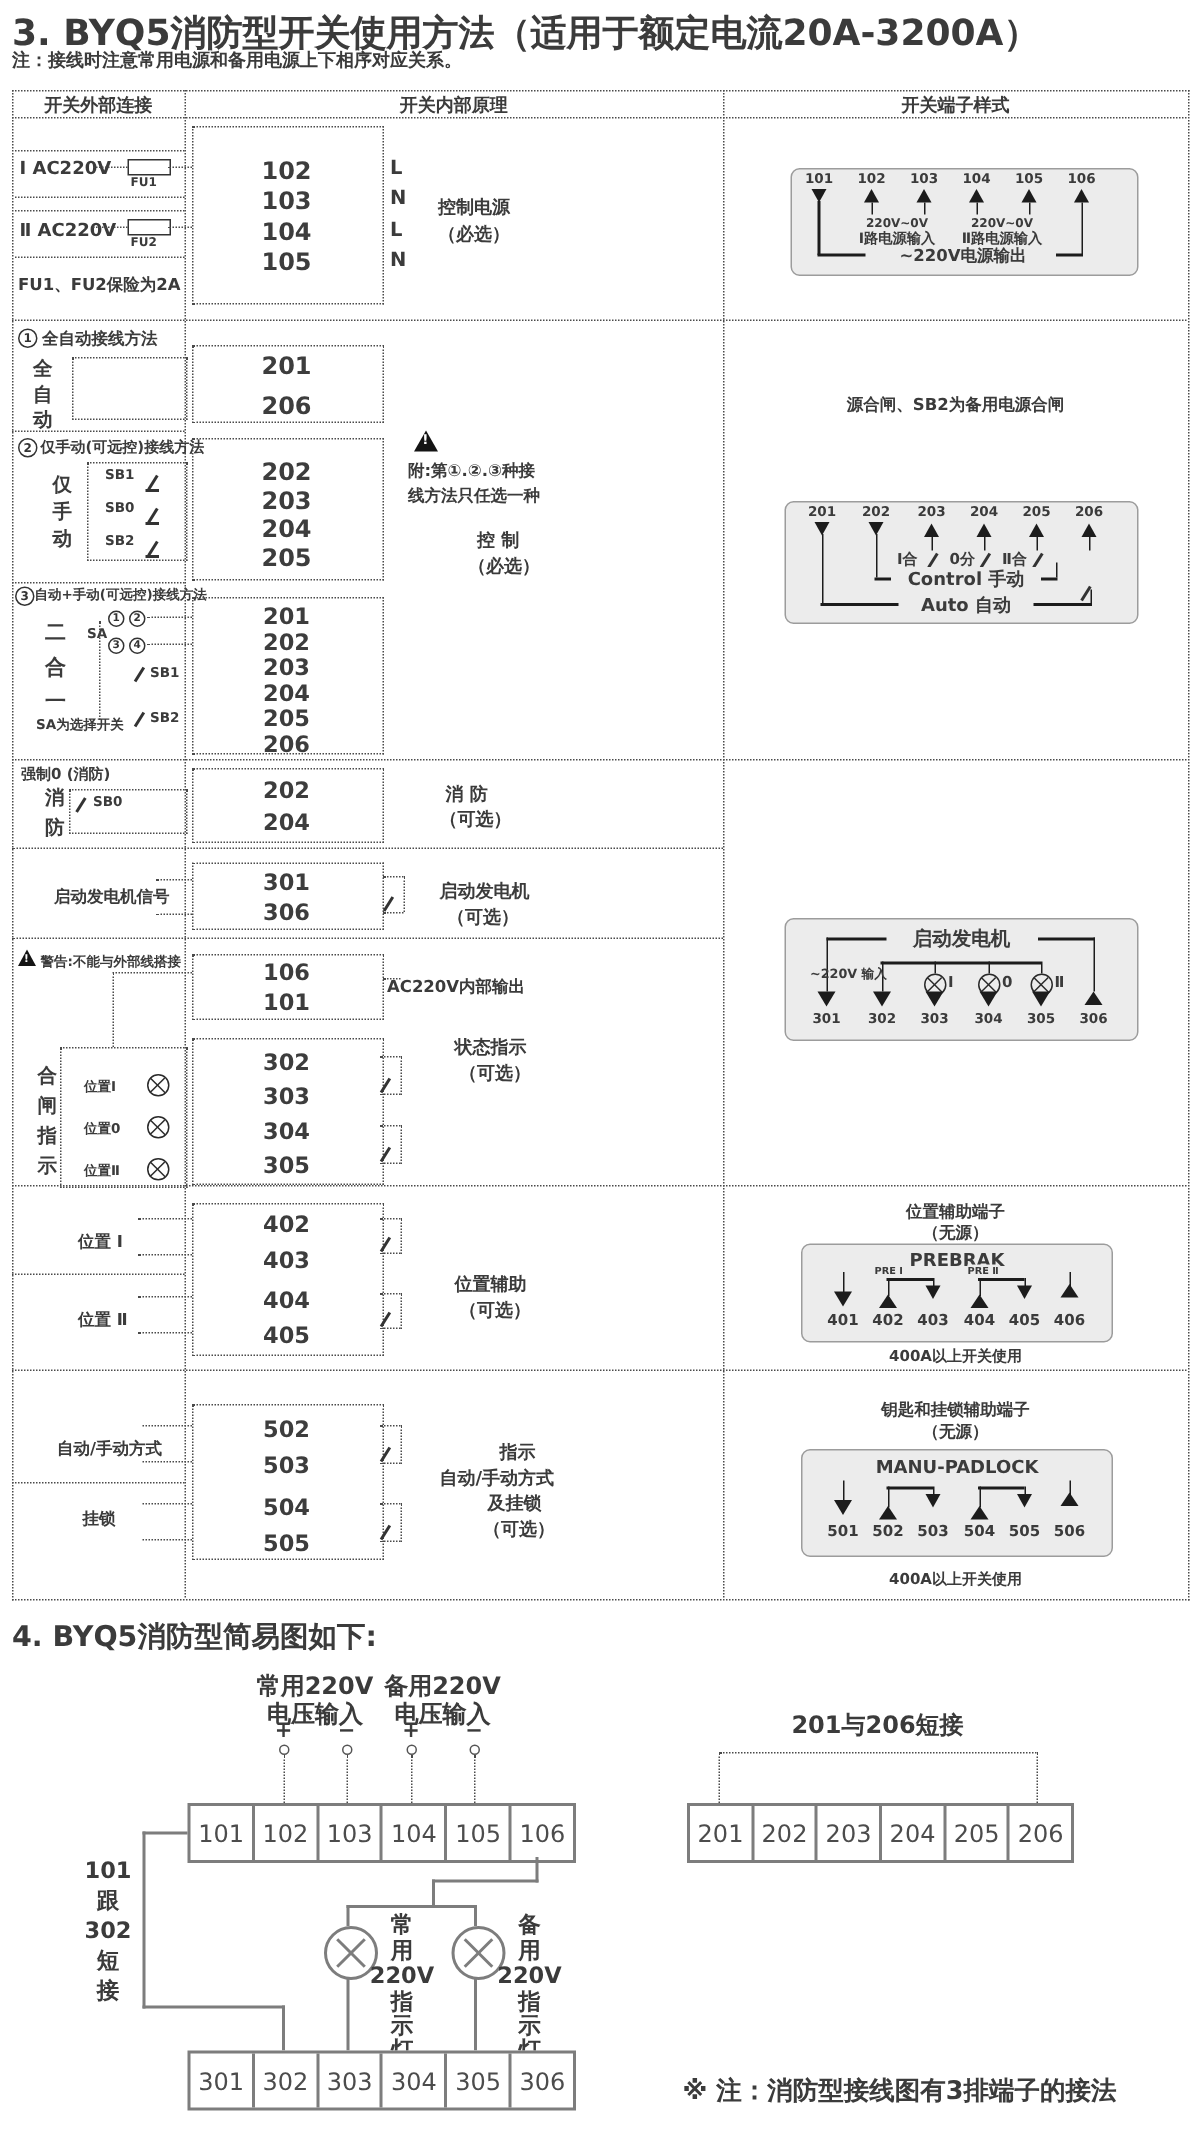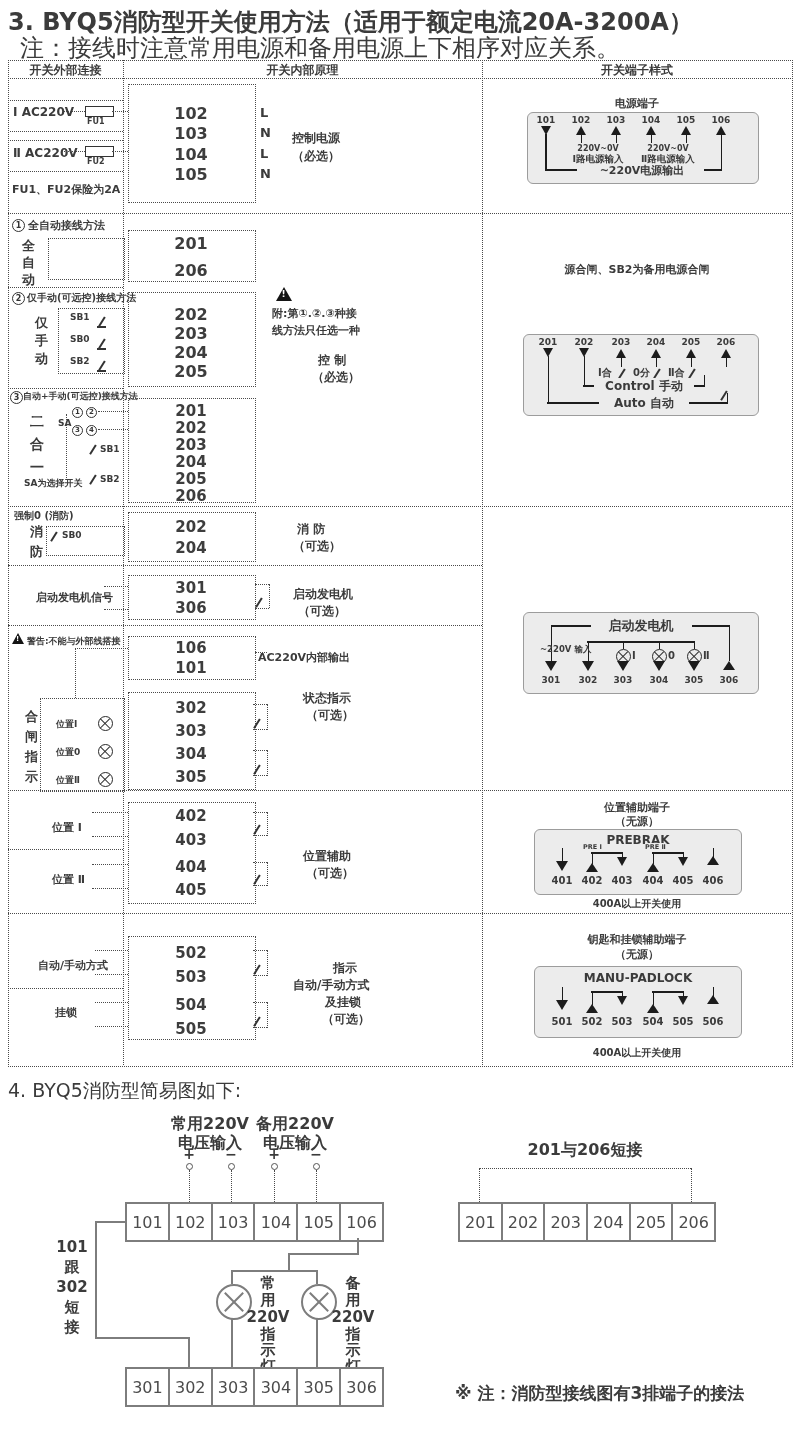--- a/index.html
+++ b/index.html
@@ -57,21 +57,21 @@
   .n16{position:absolute;width:126px;text-align:center;font-size:16px;font-weight:bold;color:#3d3d3d}
   .n15{position:absolute;width:126px;text-align:center;font-size:15px;font-weight:bold;color:#3d3d3d}
   .c3t{position:absolute;left:482px;width:310px;text-align:center;font-weight:bold}
 </style>
 </head>
 <body>
 
 <div id="root">
 
   <div class="abs b nw" style="left:8px;top:6px;font-size:24px;font-weight:600">3. BYQ5消防型开关使用方法（适用于额定电流20A-3200A）</div>
-  <div class="abs b nw" style="left:20px;top:32px;font-size:24px;font-weight:400">注：接线时注意常用电源和备用电源上下相序对应关系。</div>
+  <div class="abs b nw" style="left:8px;top:32px;font-size:12px;font-weight:700">注：接线时注意常用电源和备用电源上下相序对应关系。</div>
 
   <div class="dbox" style="left:8px;top:60px;width:783px;height:1005px"></div>
   <div class="dv" style="left:123px;top:60px;height:1005px"></div>
   <div class="dv" style="left:482px;top:60px;height:1005px"></div>
   <div class="dh" style="left:8px;top:78px;width:783px"></div>
   <div class="dh" style="left:8px;top:213px;width:783px"></div>
   <div class="dh" style="left:8px;top:287px;width:115px"></div>
   <div class="dh" style="left:8px;top:388px;width:115px"></div>
   <div class="dh" style="left:8px;top:506px;width:783px"></div>
   <div class="dh" style="left:8px;top:565px;width:474px"></div>
@@ -106,21 +106,20 @@
   <div class="n16" style="left:128px;top:124px">103</div>
   <div class="n16" style="left:128px;top:145px">104</div>
   <div class="n16" style="left:128px;top:165px">105</div>
   <div class="abs b f13" style="left:260px;top:105px">L</div>
   <div class="abs b f13" style="left:260px;top:125px">N</div>
   <div class="abs b f13" style="left:260px;top:146px">L</div>
   <div class="abs b f13" style="left:260px;top:166px">N</div>
   <div class="abs b f12 nw" style="left:292px;top:130px">控制电源</div>
   <div class="abs b f12 nw" style="left:292px;top:148px">（必选）</div>
 
-  <div class="c3t f11" style="top:96px">电源端子</div>
   <div class="panel" style="left:527px;top:112px;width:230px;height:70px">
     <div class="abs b ctr f9" style="left:3px;top:2px;width:30px">101</div>
     <div class="abs b ctr f9" style="left:38px;top:2px;width:30px">102</div>
     <div class="abs b ctr f9" style="left:73px;top:2px;width:30px">103</div>
     <div class="abs b ctr f9" style="left:108px;top:2px;width:30px">104</div>
     <div class="abs b ctr f9" style="left:143px;top:2px;width:30px">105</div>
     <div class="abs b ctr f9" style="left:178px;top:2px;width:30px">106</div>
     <div class="td" style="left:13px;top:13px"></div>
     <div class="kv" style="left:17px;top:21px;height:36px"></div>
     <div class="tu" style="left:48px;top:13px"></div>
@@ -428,21 +427,21 @@
       <div class="tu2" style="left:172px;top:28px"></div>
     <div class="abs b ctr f10" style="left:12px;top:49px;width:30px">501</div>
     <div class="abs b ctr f10" style="left:42px;top:49px;width:30px">502</div>
     <div class="abs b ctr f10" style="left:72px;top:49px;width:30px">503</div>
     <div class="abs b ctr f10" style="left:103px;top:49px;width:30px">504</div>
     <div class="abs b ctr f10" style="left:133px;top:49px;width:30px">505</div>
     <div class="abs b ctr f10" style="left:163px;top:49px;width:30px">506</div>
   </div>
   <div class="c3t f10" style="top:1046px">400A以上开关使用</div>
 
-  <div class="abs b nw" style="left:8px;top:1078px;font-size:19px;font-weight:400">4. BYQ5消防型简易图如下:</div>
+  <div class="abs b nw" style="left:8px;top:1078px;font-size:19px;font-weight:700">4. BYQ5消防型简易图如下:</div>
 
   <div class="abs b ctr f16" style="left:160px;top:1114px;width:100px">常用220V</div>
   <div class="abs b ctr f16" style="left:160px;top:1133px;width:100px">电压输入</div>
   <div class="abs b ctr f16" style="left:245px;top:1114px;width:100px">备用220V</div>
   <div class="abs b ctr f16" style="left:245px;top:1133px;width:100px">电压输入</div>
   <div class="abs b ctr f14" style="left:179px;top:1146px;width:20px">+</div>
   <div class="abs b ctr f14" style="left:221px;top:1146px;width:20px">−</div>
   <div class="abs b ctr f14" style="left:264px;top:1146px;width:20px">+</div>
   <div class="abs b ctr f14" style="left:306px;top:1146px;width:20px">−</div>
   <div class="abs" style="left:186px;top:1163px;width:5px;height:5px;border:1px solid #555;border-radius:50%"></div>

